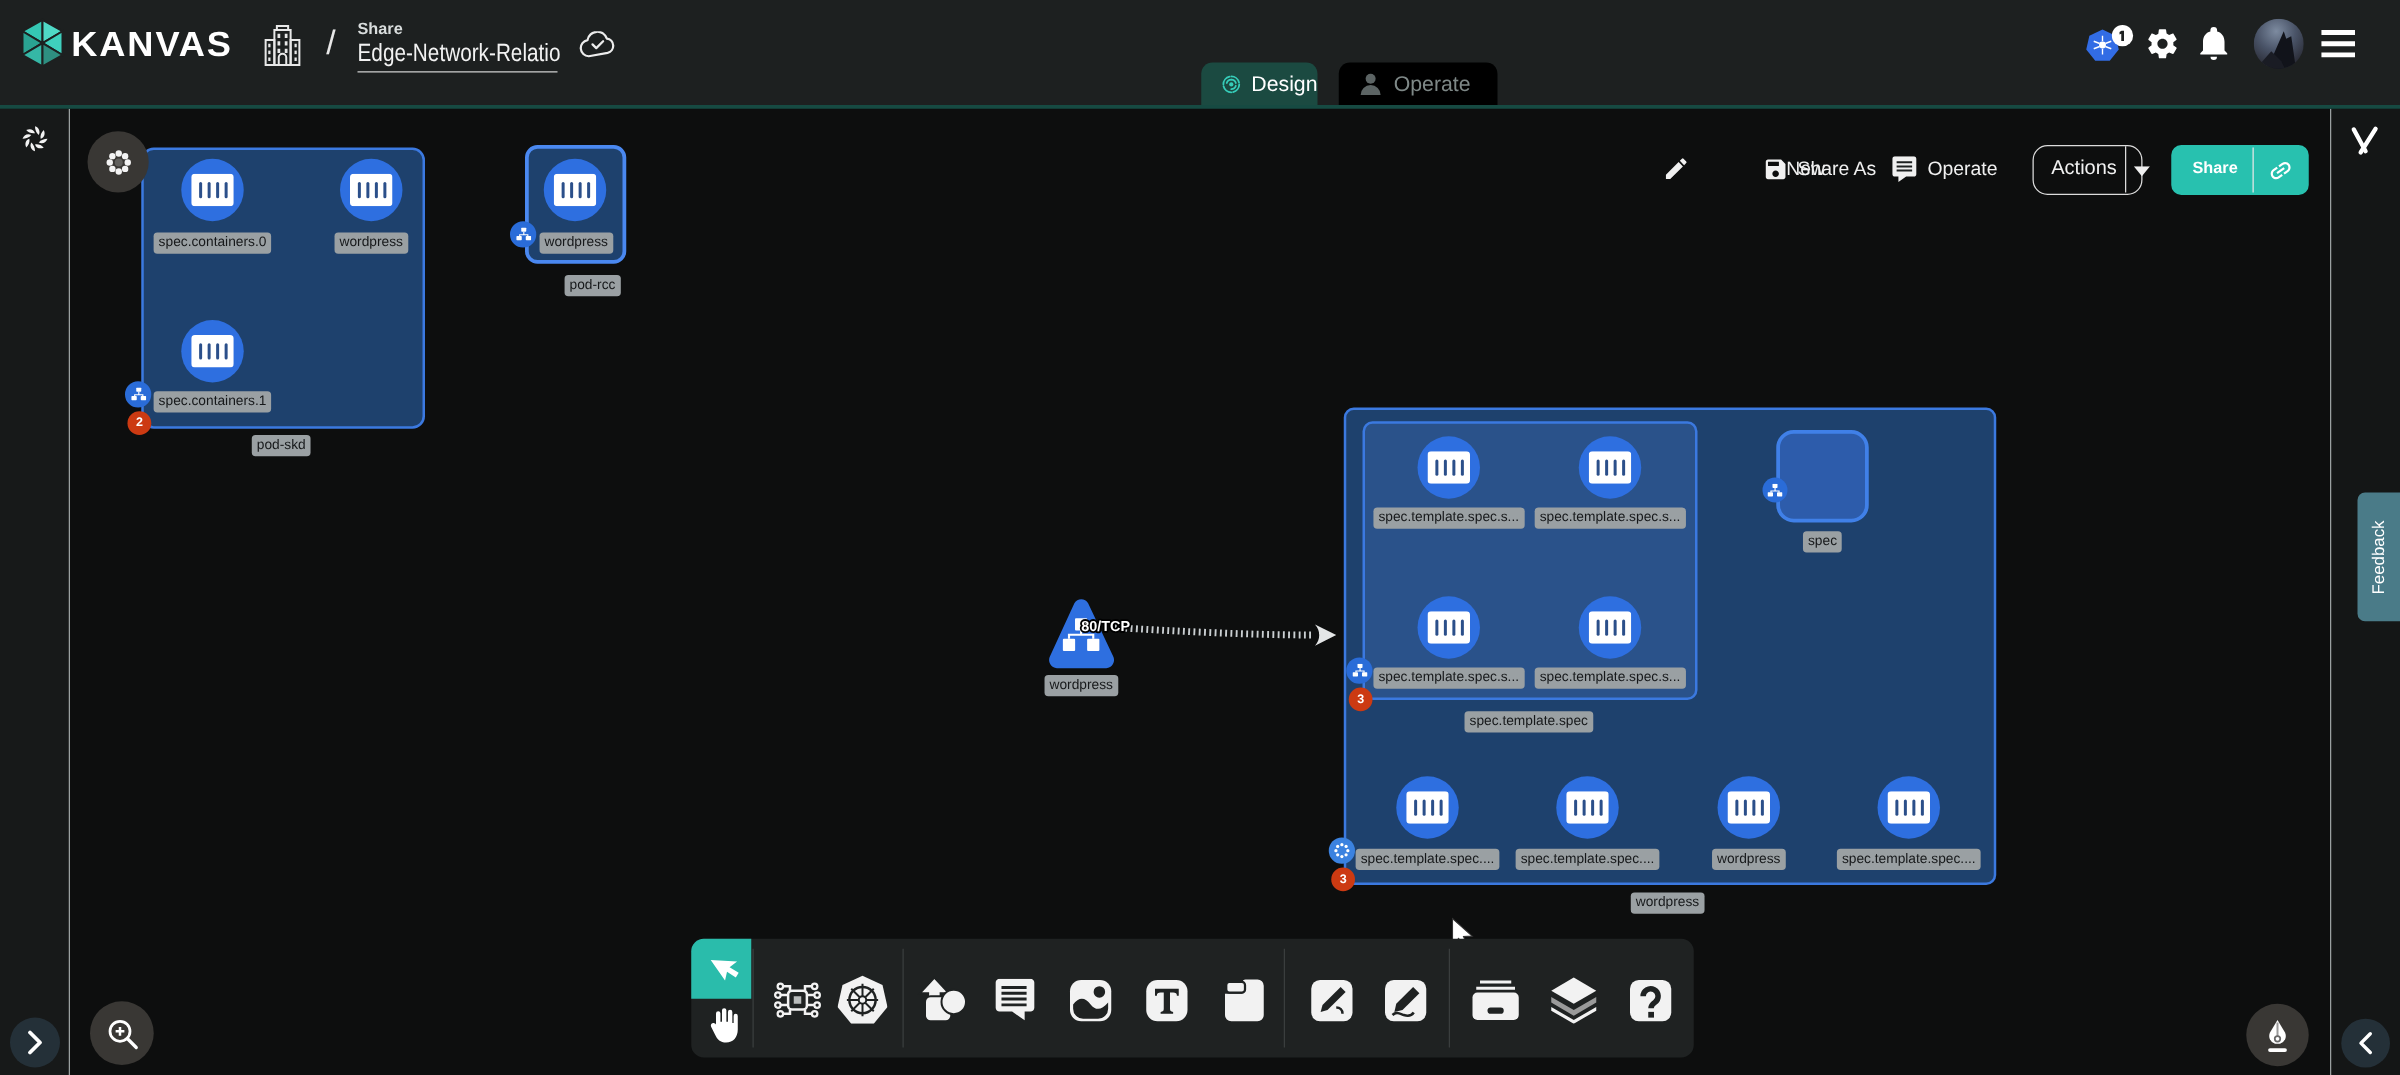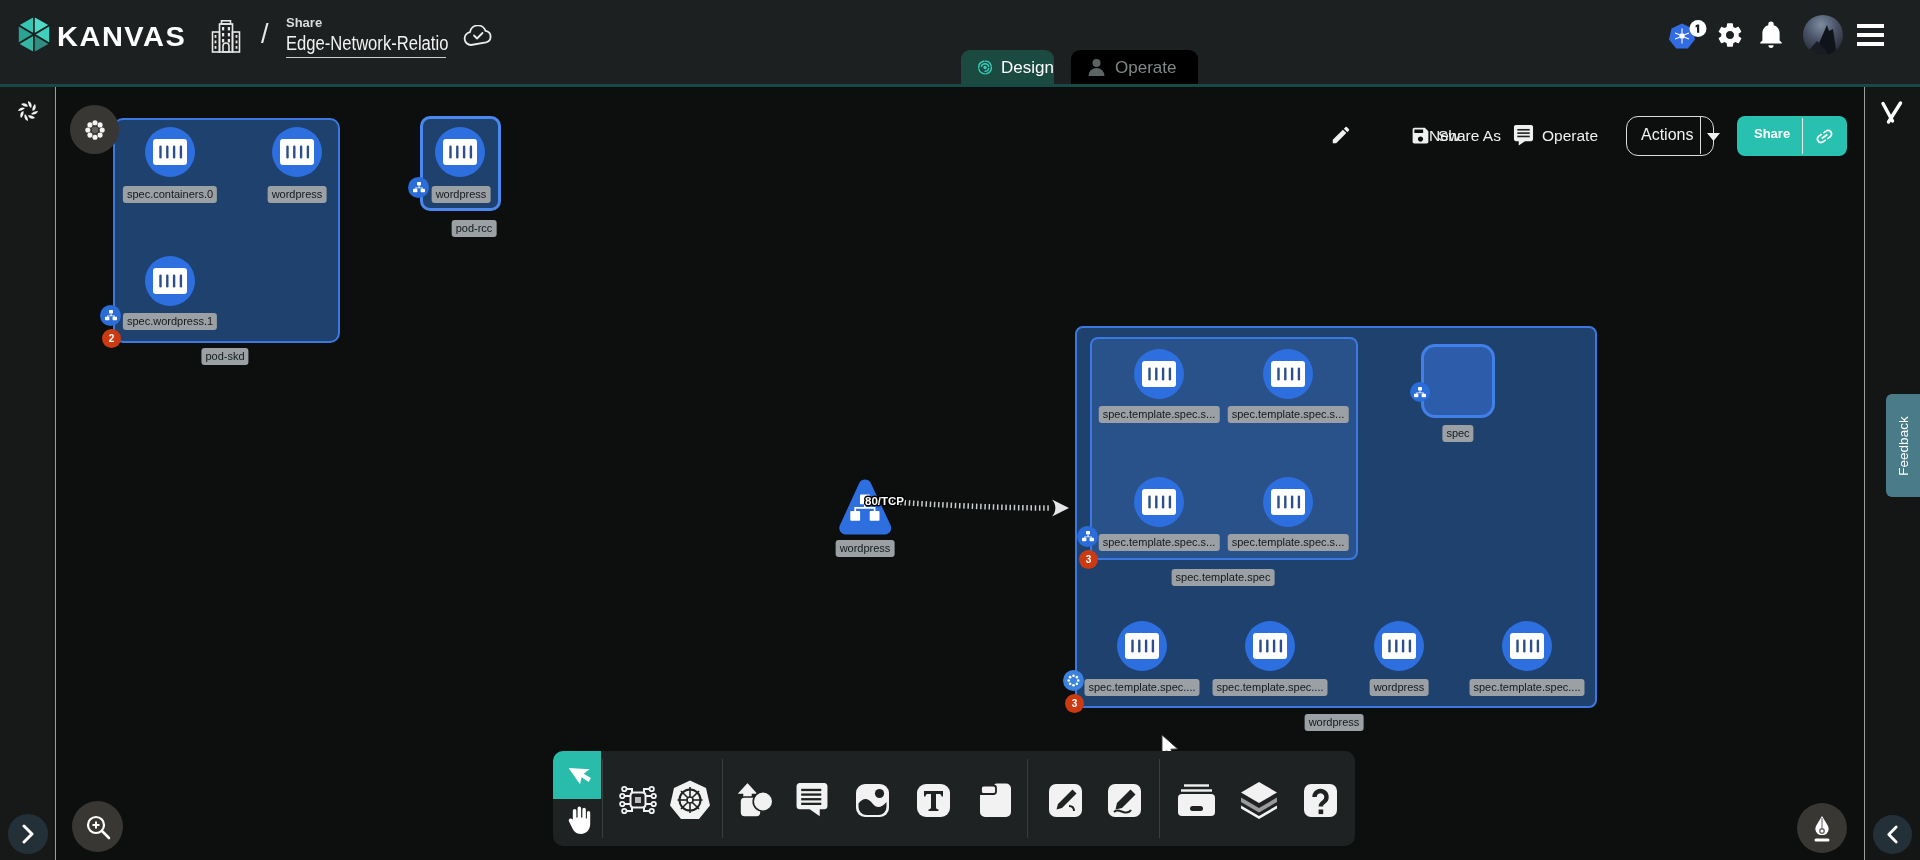--- a/index.html
+++ b/index.html
@@ -101,21 +101,21 @@
         <rect width="34" height="26" rx="3" fill="#fff"></rect>
         <g fill="#2b4f8a">
           <rect x="6.3" y="6.5" width="2.4" height="13" rx="1.2"></rect>
           <rect x="13.1" y="6.5" width="2.4" height="13" rx="1.2"></rect>
           <rect x="19.9" y="6.5" width="2.4" height="13" rx="1.2"></rect>
           <rect x="26.7" y="6.5" width="2.4" height="13" rx="1.2"></rect>
         </g>
       </svg></div>
   <div class="chip" style="left:170px;top:186px">spec.containers.0</div>
   <div class="chip" style="left:297px;top:186px">wordpress</div>
-  <div class="chip" style="left:170px;top:313px">spec.wordpress.1</div>
+  <div class="chip" style="left:170px;top:313px">spec.containers.1</div>
   <div class="chip" style="left:225px;top:348px">pod-skd</div>
   <div class="badge bblue" style="left:100px;top:305px;width:21px;height:21px">
       <svg width="12" height="11" viewBox="0 0 12 11">
         <g fill="#fff">
           <rect x="4" y="0" width="4" height="3.4" rx="0.6"></rect>
           <rect x="0" y="6.8" width="4.4" height="3.4" rx="0.6"></rect>
           <rect x="7.6" y="6.8" width="4.4" height="3.4" rx="0.6"></rect>
           <path d="M5.6 3.4 h0.9 v2 h3.2 v1.6 h-0.9 v-0.8 h-5.6 v0.8 h-0.9 v-1.6 h3.3 Z"></path>
         </g>
       </svg>

